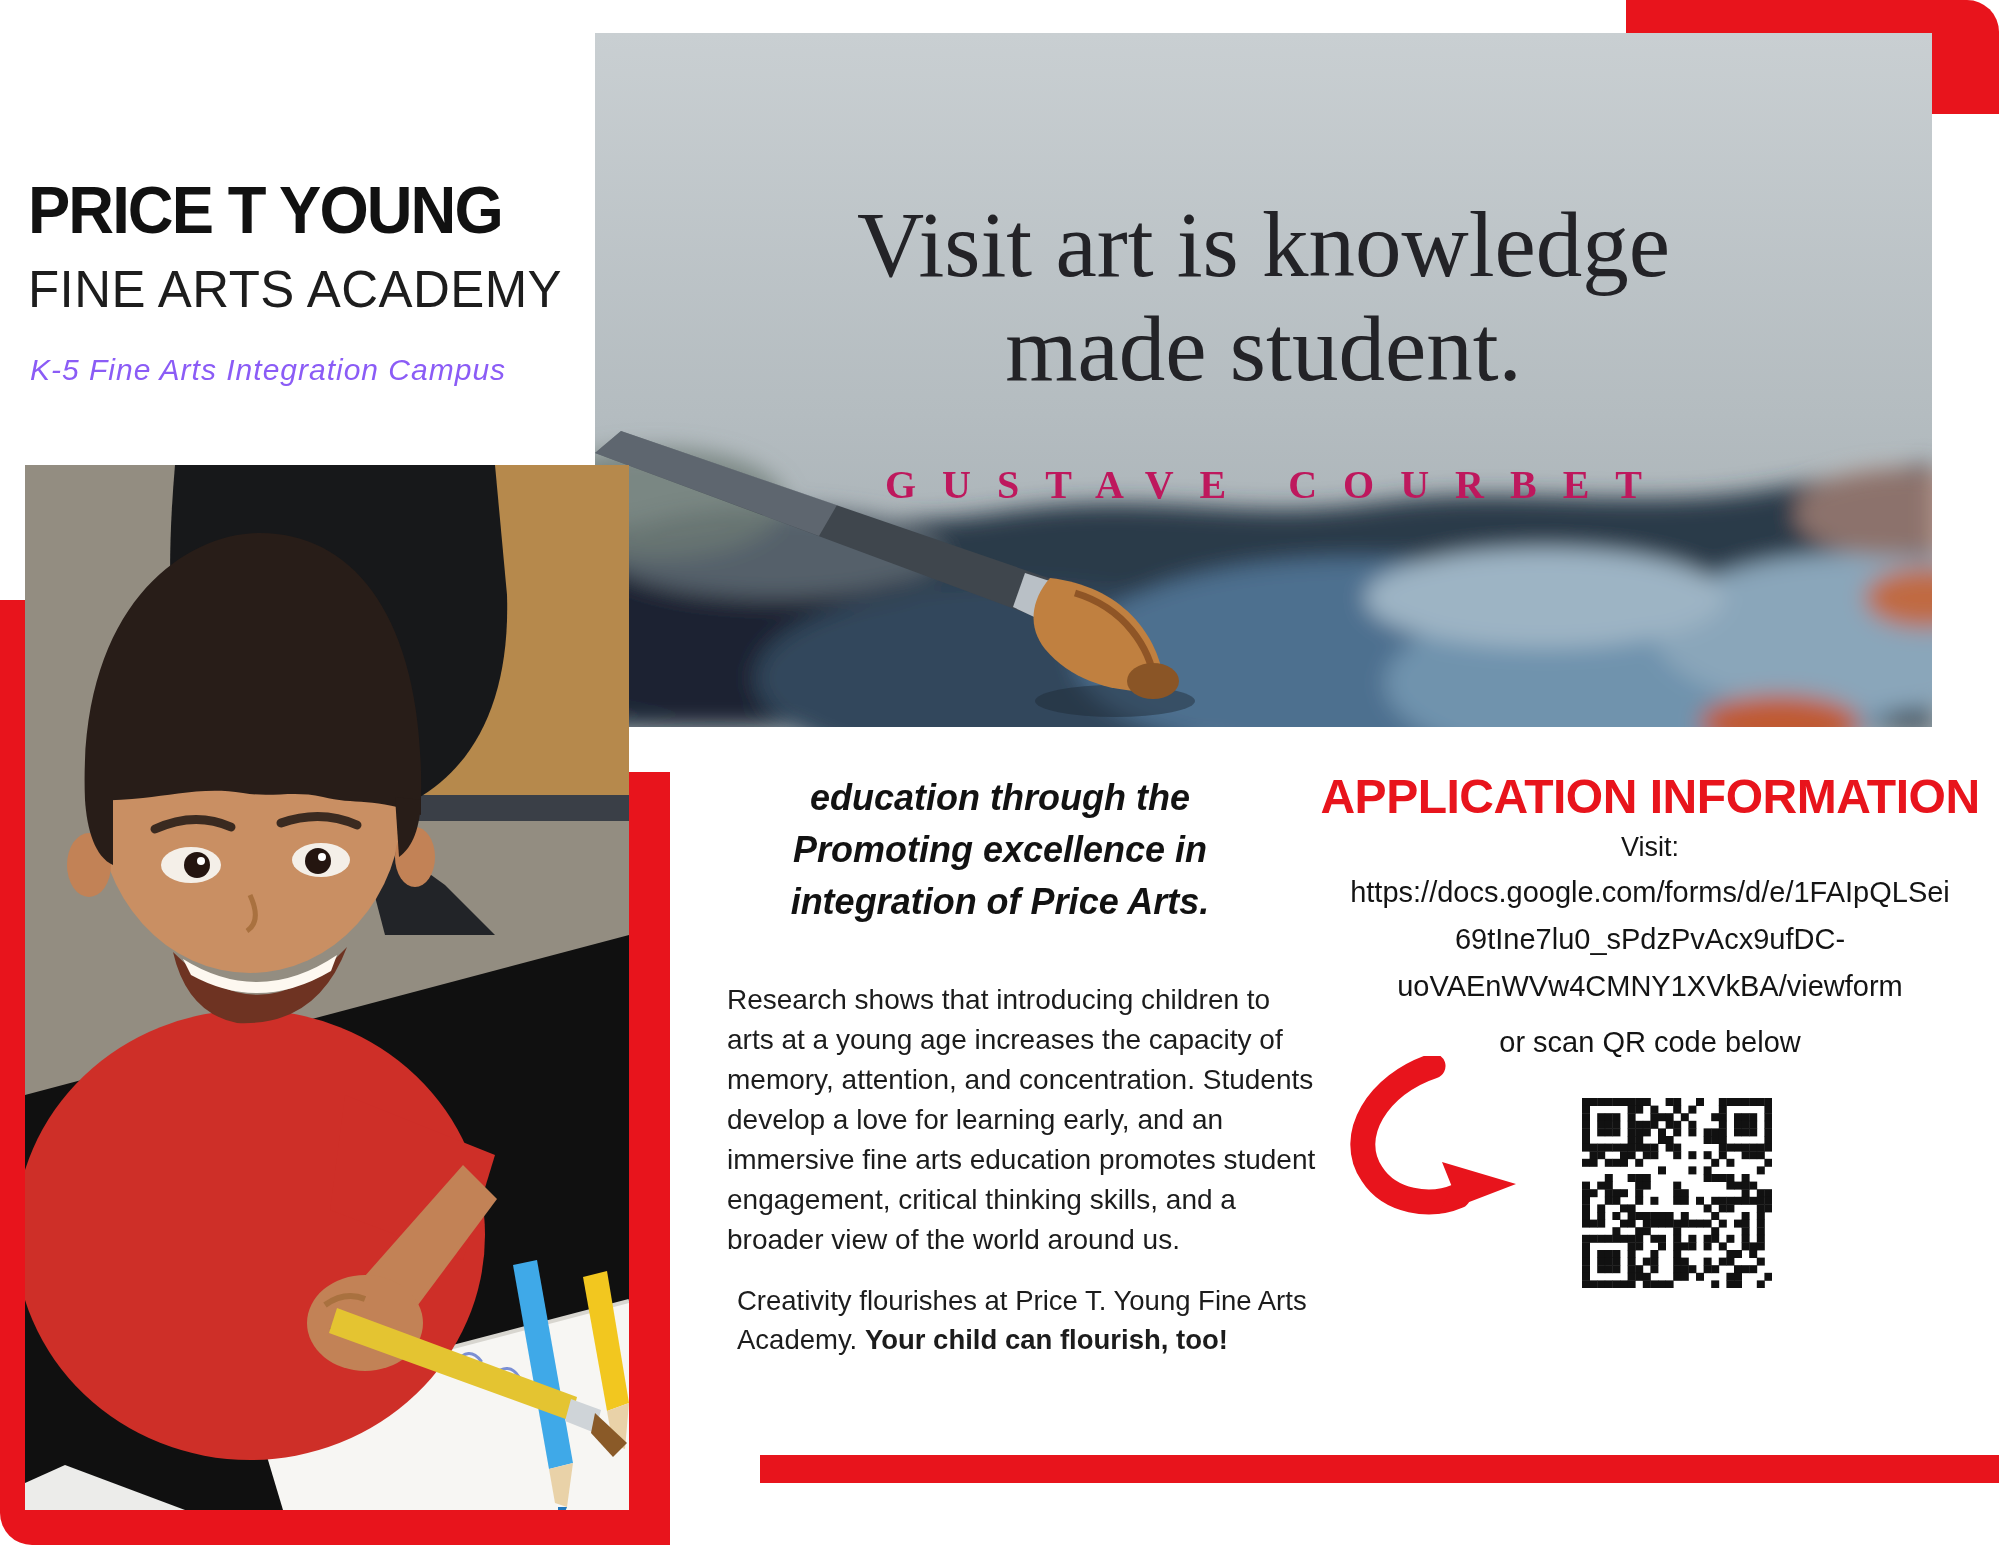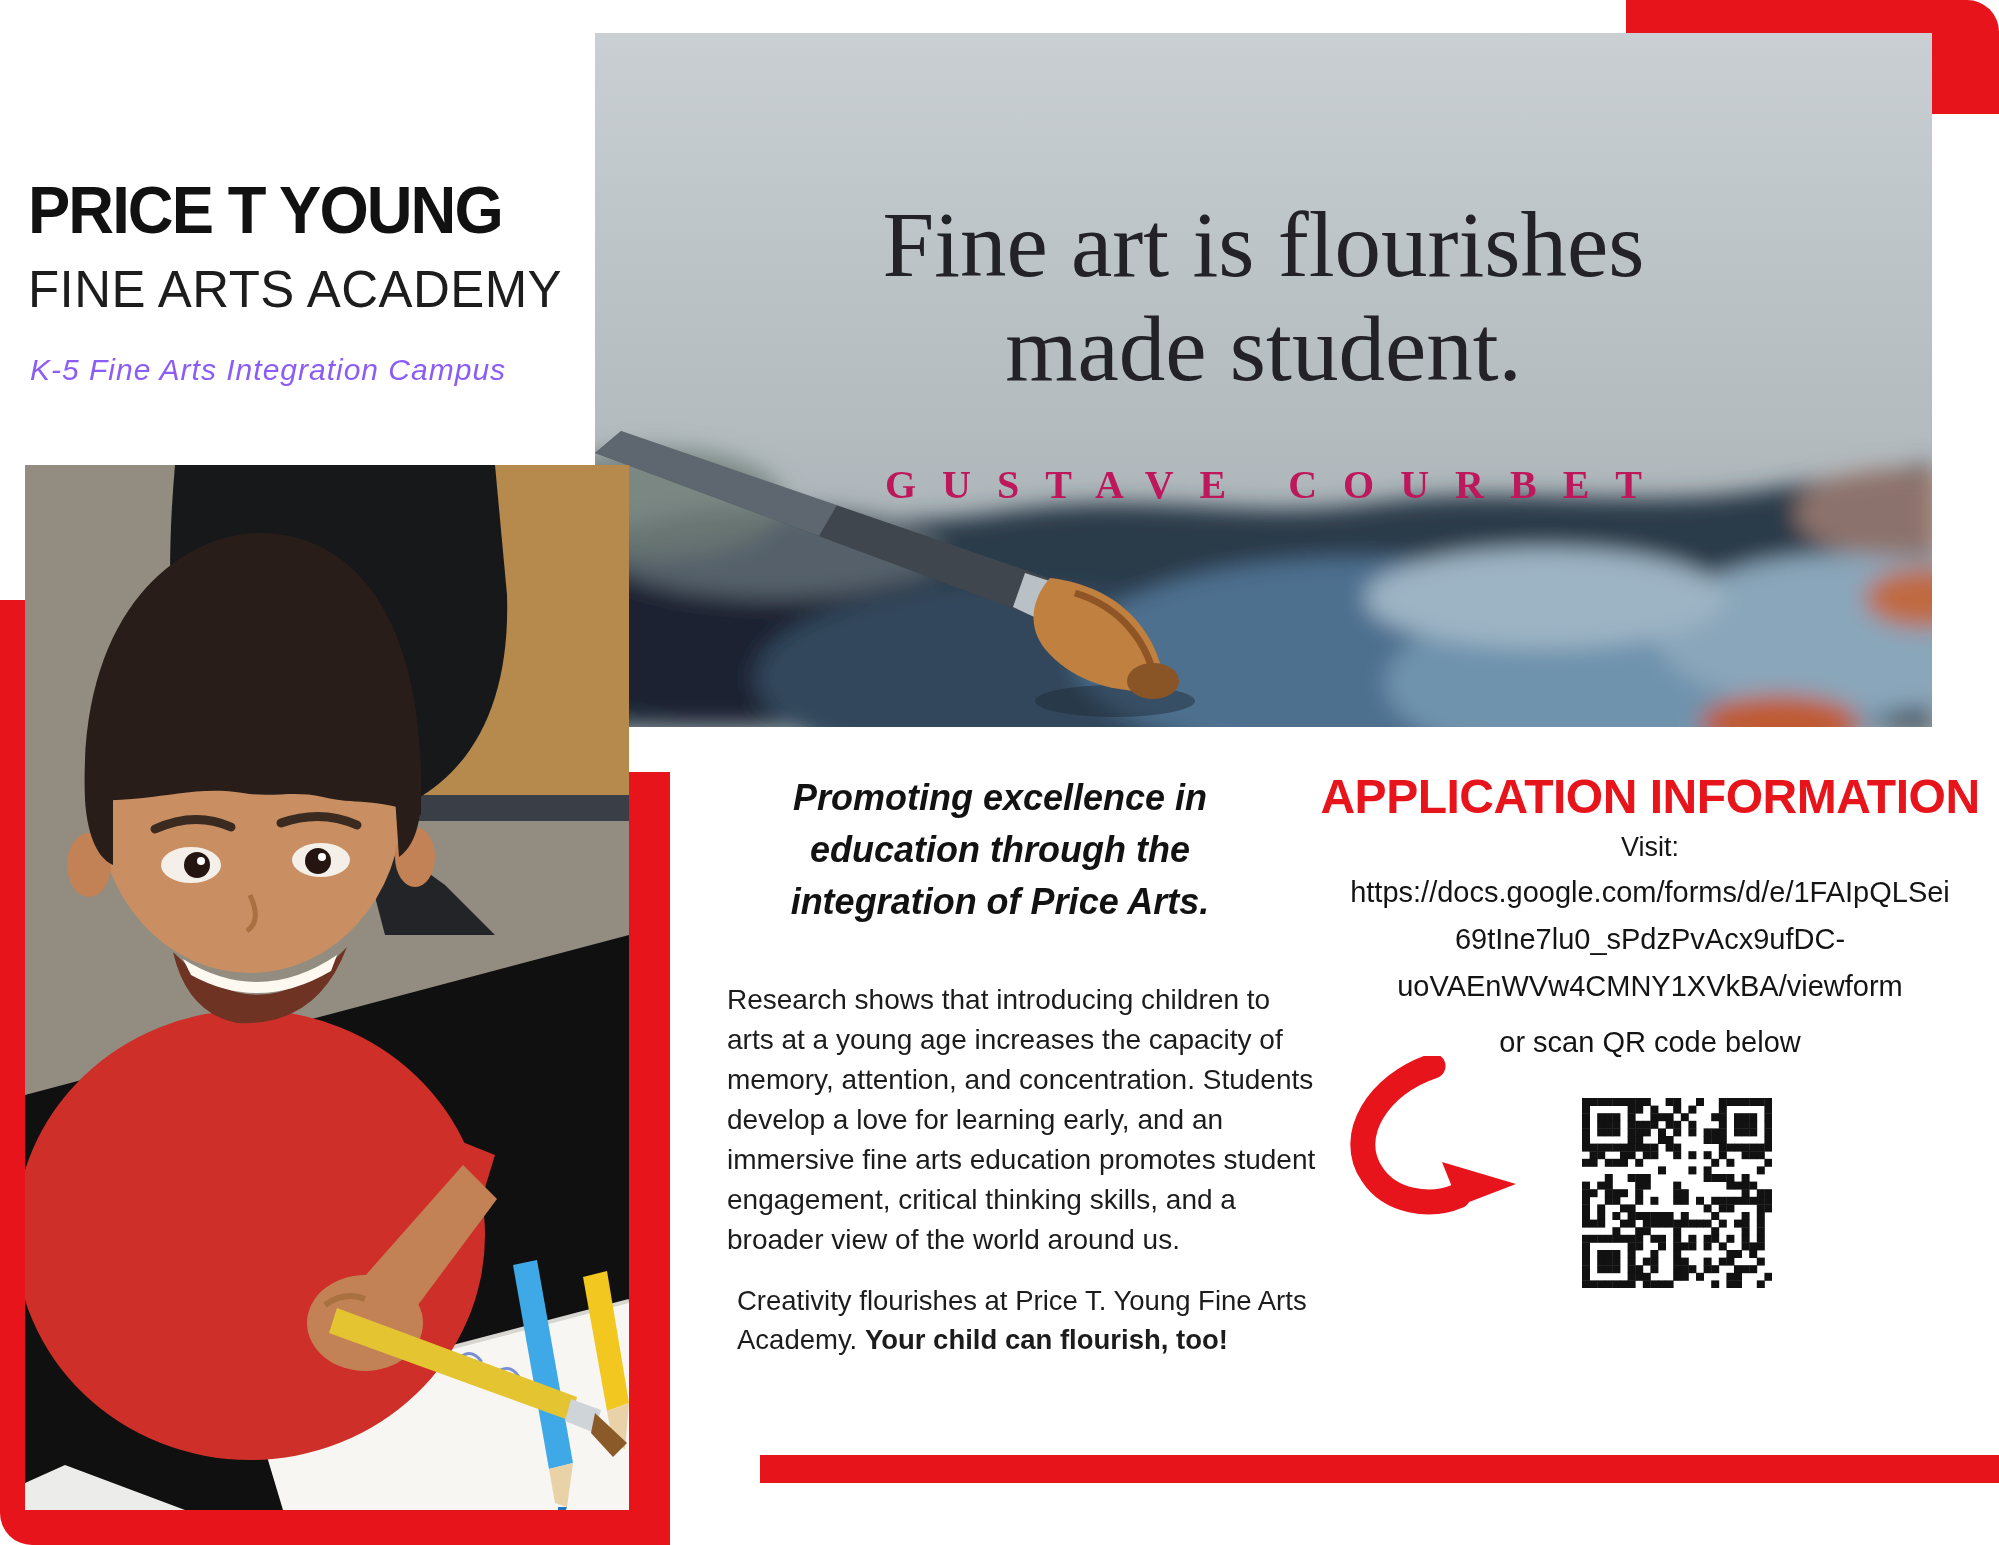--- a/index.html
+++ b/index.html
@@ -97,21 +97,21 @@
         <ellipse cx="520" cy="668" rx="80" ry="16" fill="#1d2733" opacity=".45"></ellipse>
         <polygon points="0,420 26,398 462,548 436,582" fill="#3f464d"></polygon>
         <polygon points="0,420 26,398 242,472 224,503" fill="#858f98" opacity=".45"></polygon>
         <polygon points="430,540 470,553 452,590 418,574" fill="#b9c0c6"></polygon>
         <path d="M455,545 C525,553 565,600 570,656 C532,663 480,652 450,616 C433,595 435,568 455,545 Z" fill="#c08040"></path>
         <path d="M480,560 C530,575 555,615 560,650" stroke="#8f5526" stroke-width="7" fill="none"></path>
         <ellipse cx="558" cy="648" rx="26" ry="18" fill="#8a5526"></ellipse>
       </g>
     </svg>
     <figcaption class="hero-quote">
-      <div class="qline">Fine art is flourishes</div>
+      <div class="qline">Visit art is knowledge</div>
       <div class="qline">made student.</div>
       <div class="hero-attr">GUSTAVE COURBET</div>
     </figcaption>
   </figure>
 
   <figure class="photo">
     <svg width="604" height="1045" viewBox="0 0 604 1045">
       <rect x="0" y="0" width="604" height="1045" fill="#938d81"></rect>
       <rect x="360" y="0" width="244" height="345" fill="#b6894c"></rect>
       <rect x="360" y="0" width="18" height="345" fill="#8a6436"></rect>
@@ -161,22 +161,22 @@
       <g>
         <polygon points="312,843 552,932 546,956 304,868" fill="#e4c431"></polygon>
         <polygon points="546,934 576,945 570,968 540,956" fill="#cfd4d8"></polygon>
         <polygon points="570,948 602,978 588,992 566,968" fill="#8a5a28"></polygon>
       </g>
     </svg>
   </figure>
 
   <section>
     <div class="promo-headline">
+      <div>education through the</div>
       <div>Promoting excellence in</div>
-      <div>education through the</div>
       <div>integration of Price Arts.</div>
     </div>
     <p class="promo-body">Research shows that introducing children to arts at a young age increases the capacity of memory, attention, and concentration. Students develop a love for learning early, and an immersive fine arts education promotes student engagement, critical thinking skills, and a broader view of the world around us.</p>
     <p class="promo-closing"><span>Creativity flourishes at Price T. Young Fine Arts Academy. </span><span class="bi">Your child can flourish, too!</span></p>
   </section>
 
   <section class="app">
     <h2 class="app-heading">APPLICATION INFORMATION</h2>
     <div class="app-visit">Visit:</div>
     <div class="app-url">

